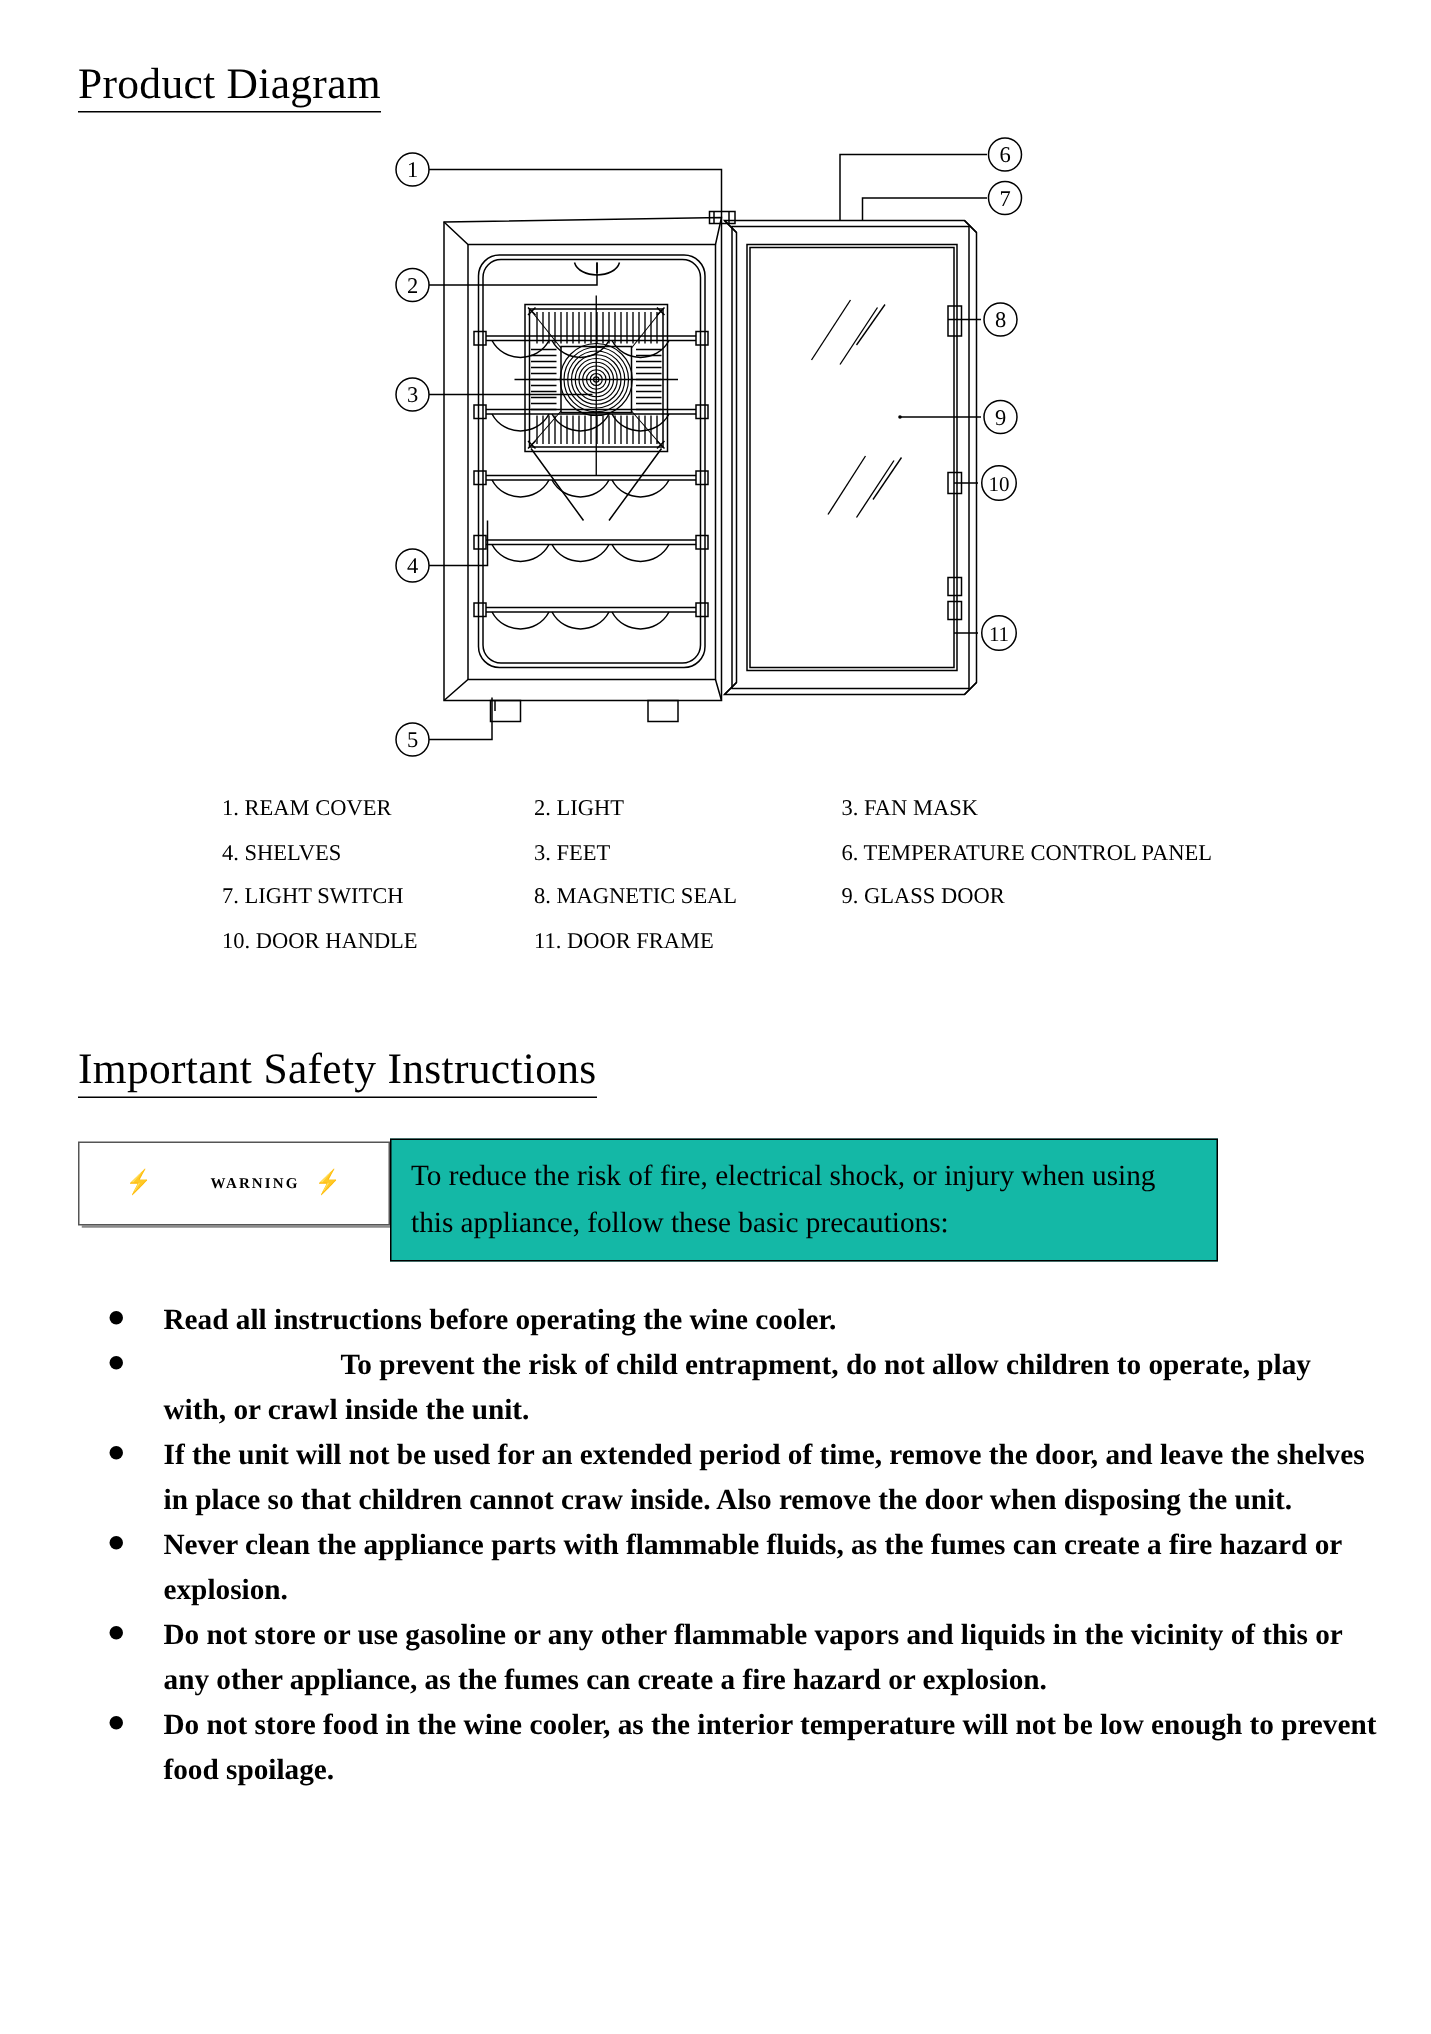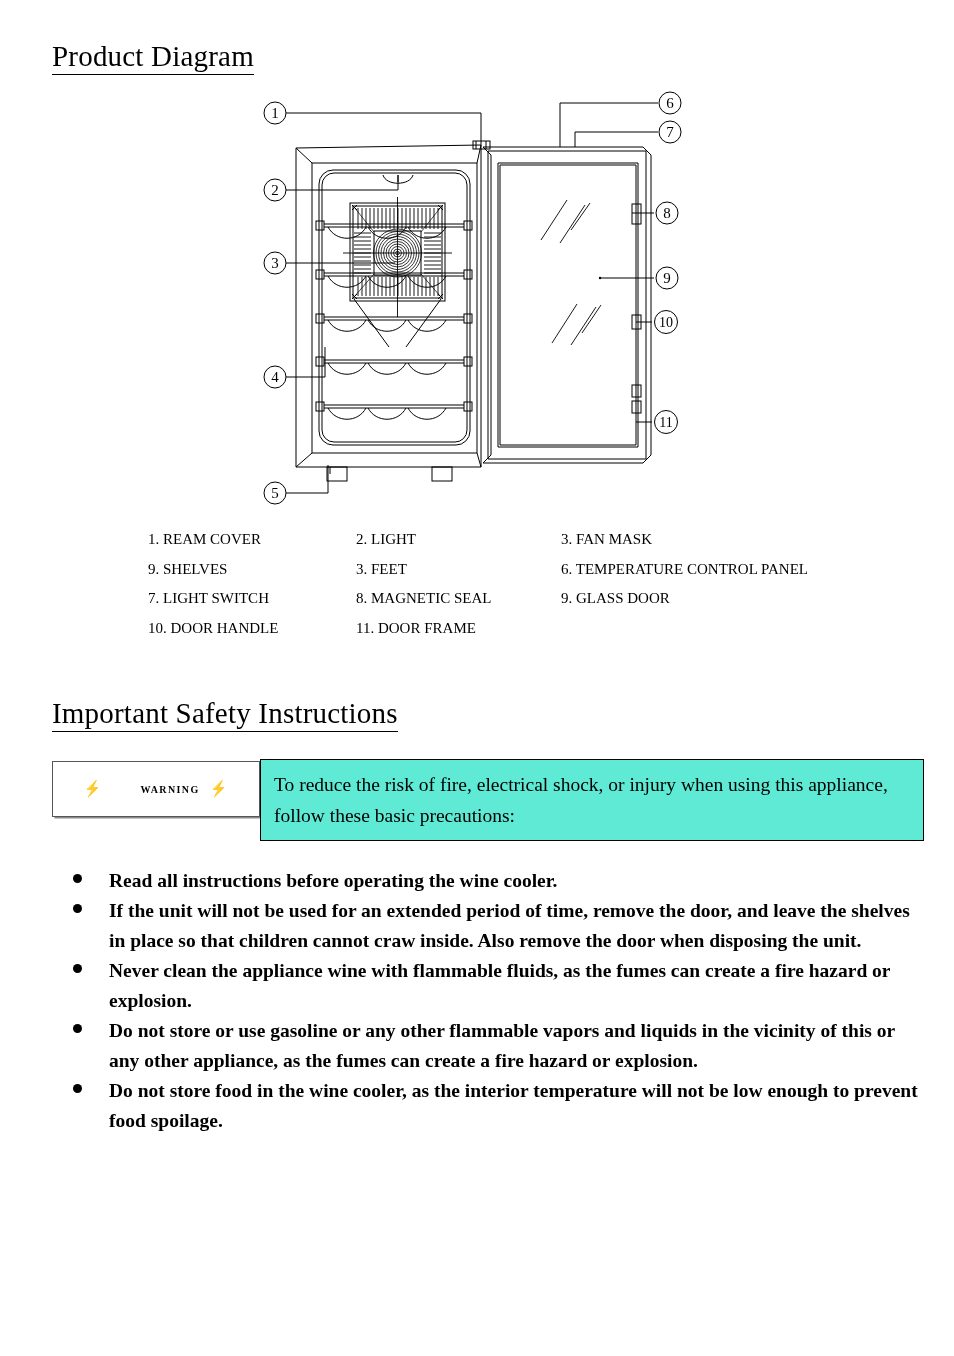--- a/index.html
+++ b/index.html
@@ -98,28 +98,28 @@
     font-size: 16px;
     font-weight: bold;
     line-height: 1;
     display: inline-block;
     transform: scaleX(0.85);
   }
   #warning-text {
     position: absolute;
     left: 208px;
     top: -2px;
-    width: 664px;
+    width: 552px;
     height: 82px;
     border: 1.3px solid #000;
     box-sizing: border-box;
     padding: 9px 12px 0 13px;
     font-size: 19.5px;
     line-height: 31px;
-    background: #5eead4;
+    background: #14b8a6;
   }
 
   
   #bullets {
     position: absolute;
     left: 70px;
     top: 866px;
     width: 850px;
     font-size: 19.5px;
     line-height: 30px;
@@ -412,21 +412,21 @@
         </g>
       </g>
     </svg>
   </div>
 
   <div id="parts-list">
     <div class="parts-row">
       <span class="parts-cell pc1">1. REAM COVER</span><span class="parts-cell pc2">2. LIGHT</span><span class="parts-cell pc3">3. FAN MASK</span>
     </div>
     <div class="parts-row">
-      <span class="parts-cell pc1">9. SHELVES</span><span class="parts-cell pc2">3. FEET</span><span class="parts-cell pc3">6. TEMPERATURE CONTROL PANEL</span>
+      <span class="parts-cell pc1">4. SHELVES</span><span class="parts-cell pc2">3. FEET</span><span class="parts-cell pc3">6. TEMPERATURE CONTROL PANEL</span>
     </div>
     <div class="parts-row">
       <span class="parts-cell pc1">7. LIGHT SWITCH</span><span class="parts-cell pc2">8. MAGNETIC SEAL</span><span class="parts-cell pc3">9. GLASS DOOR</span>
     </div>
     <div class="parts-row">
       <span class="parts-cell pc1">10. DOOR HANDLE</span><span class="parts-cell pc2">11. DOOR FRAME</span><span class="parts-cell pc3"></span>
     </div>
   </div>
 
   <div class="heading" id="h-safety">
@@ -440,27 +440,31 @@
       <span class="bolt">⚡</span>
     </div>
     <div id="warning-text">To reduce the risk of fire, electrical shock, or injury when using this appliance, follow these basic precautions:</div>
   </div>
 
   <div id="bullets">
     <div class="bullet-item">
       <span class="dot"></span>
       <span class="btext">Read all instructions before operating the wine cooler.</span>
     </div>
+    <div class="bullet-item indented">
+      <span class="dot"></span>
+      <span class="btext">To prevent the risk of child entrapment, do not allow children to operate, play with, or crawl inside the unit.</span>
+    </div>
     <div class="bullet-item">
       <span class="dot"></span>
       <span class="btext">If the unit will not be used for an extended period of time, remove the door, and leave the shelves in place so that children cannot craw inside.    Also remove the door when disposing the unit.</span>
     </div>
     <div class="bullet-item">
       <span class="dot"></span>
-      <span class="btext">Never clean the appliance wine with flammable fluids, as the fumes can create a fire hazard or explosion.</span>
+      <span class="btext">Never clean the appliance parts with flammable fluids, as the fumes can create a fire hazard or explosion.</span>
     </div>
     <div class="bullet-item">
       <span class="dot"></span>
       <span class="btext">Do not store or use gasoline or any other flammable vapors and liquids in the vicinity of this or any other appliance, as the fumes can create a fire hazard or explosion.</span>
     </div>
     <div class="bullet-item">
       <span class="dot"></span>
       <span class="btext">Do not store food in the wine cooler, as the interior temperature will not be low enough to prevent food spoilage.</span>
     </div>
   </div>

